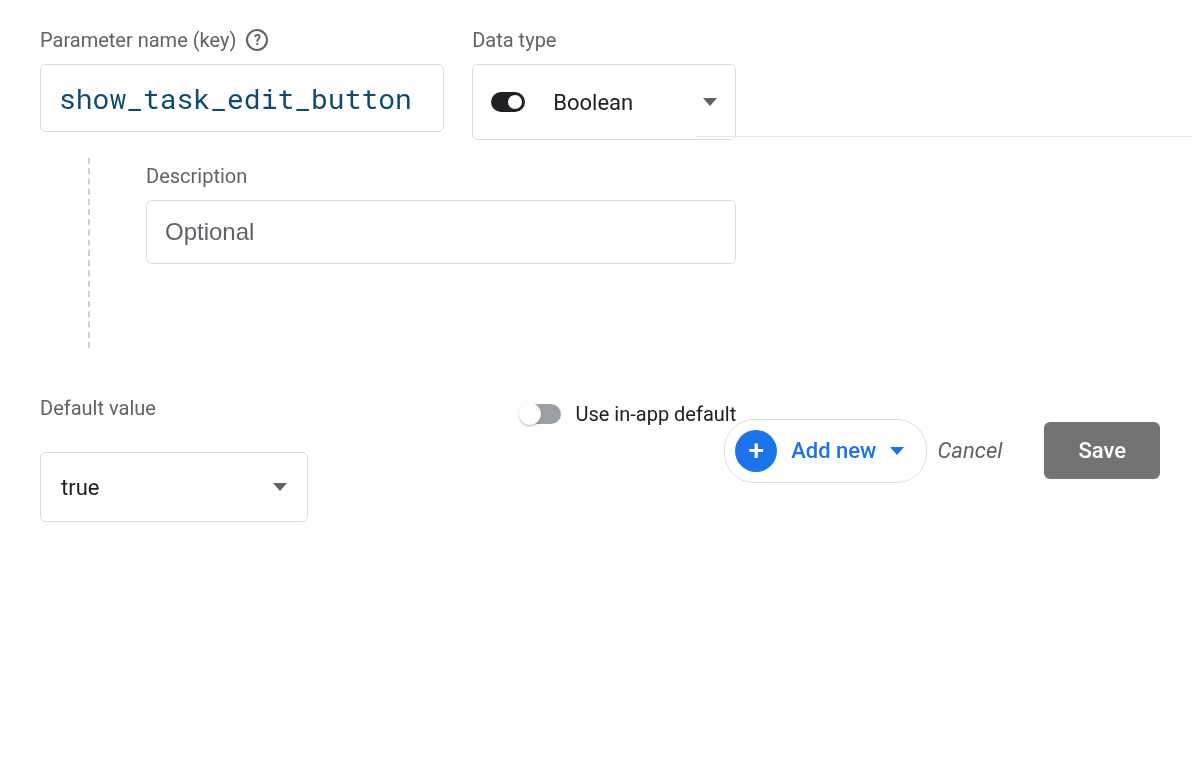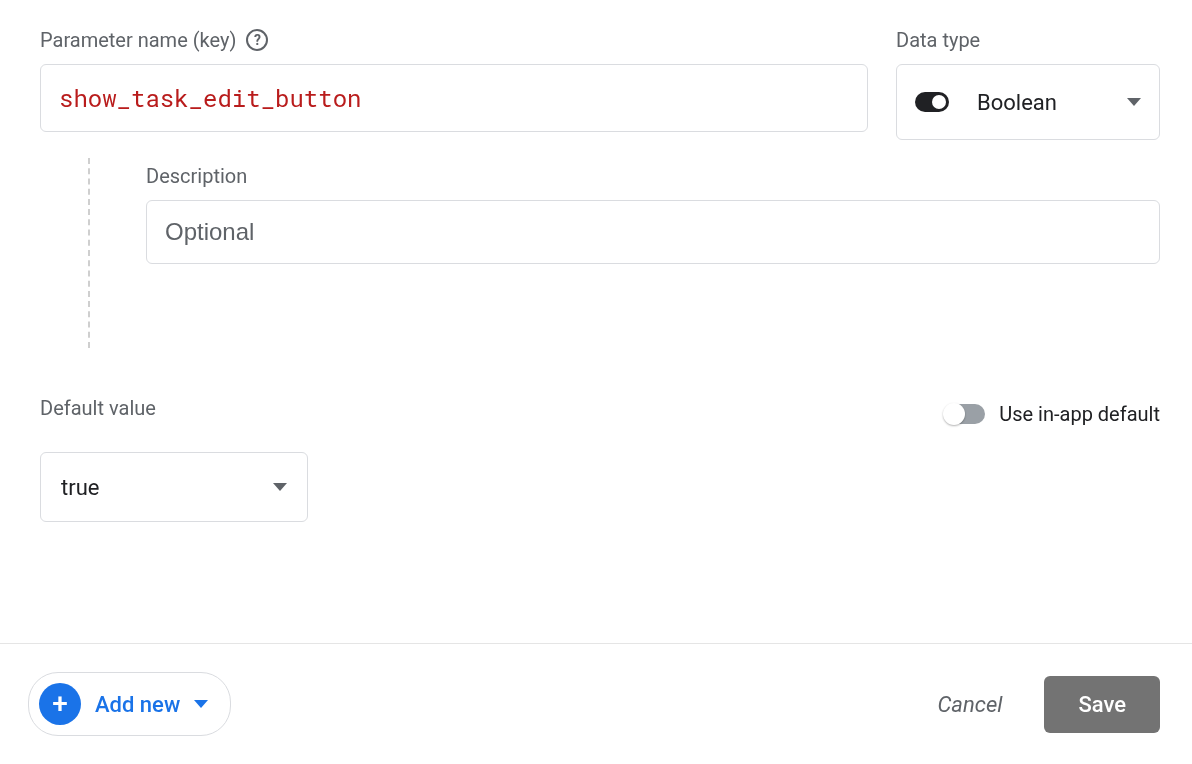--- a/index.html
+++ b/index.html
@@ -9,21 +9,21 @@
     font-family: Roboto, "Helvetica Neue", Arial, sans-serif;
     background: #fff;
     color: #202124;
     width: 1192px;
     height: 764px;
   }
   .wrapper {
     padding: 28px 32px 0 40px;
     width: 100%;
     display: flex;
-    flex-direction: column;
+    flex-direction: row;
     height: 100%;
   }
   .content { flex: 1 1 auto; }
 
   .top-row {
     display: flex;
     gap: 28px;
     align-items: flex-start;
   }
   .field-col { flex: 1 1 auto; }
@@ -50,23 +50,23 @@
     font-weight: 700;
     cursor: default;
   }
 
   .text-input {
     width: 100%;
     height: 68px;
     border: 1px solid #dadce0;
     border-radius: 6px;
     padding: 0 18px;
-    font-size: 24px;
+    font-size: 28px;
     font-family: "Roboto Mono", Menlo, Consolas, monospace;
-    color: #b91c1c;
+    color: #0c4a6e;
     outline: none;
     background: #fff;
   }
 
   .select-pill {
     height: 76px;
     border: 1px solid #dadce0;
     border-radius: 6px;
     background: #fff;
     display: flex;

